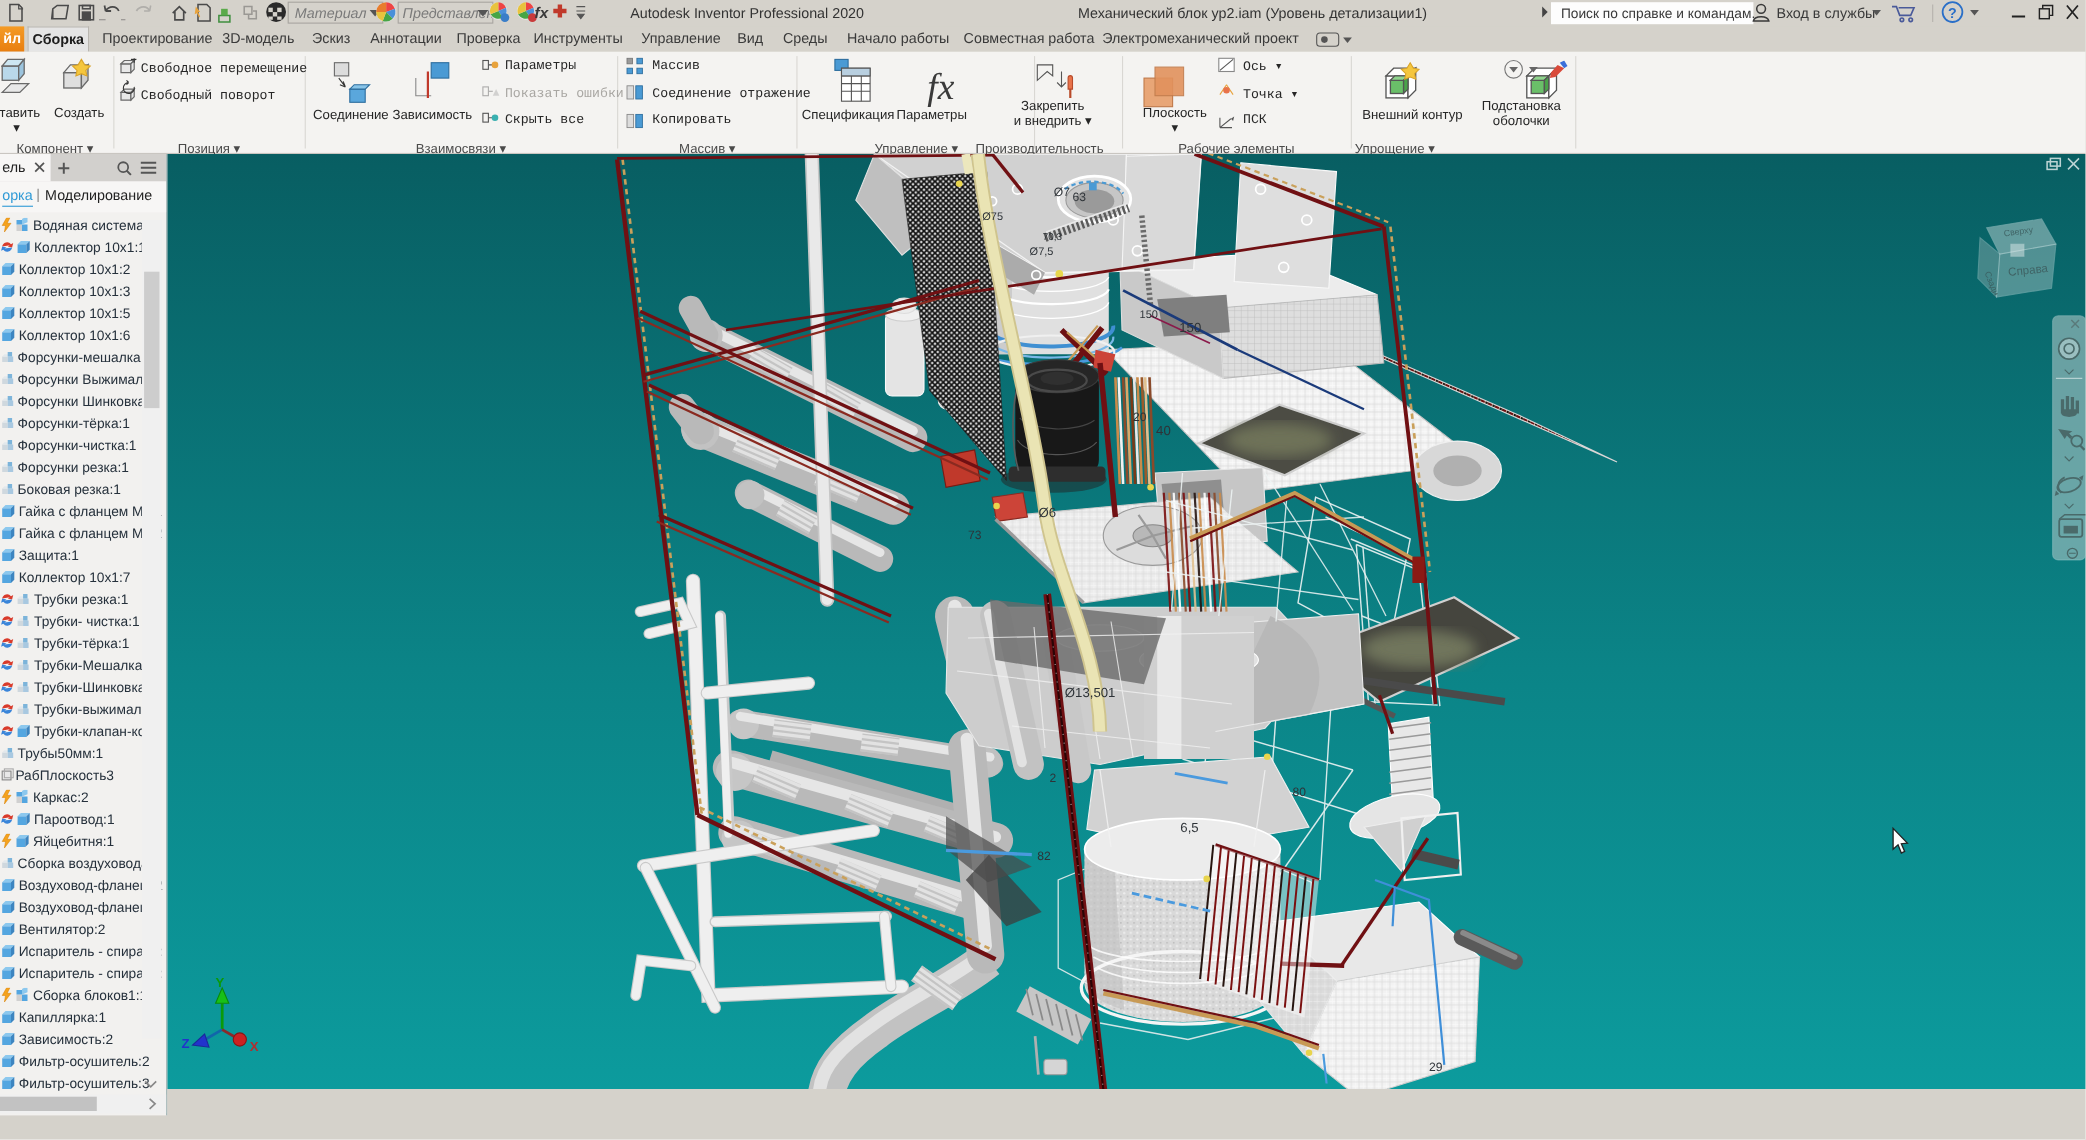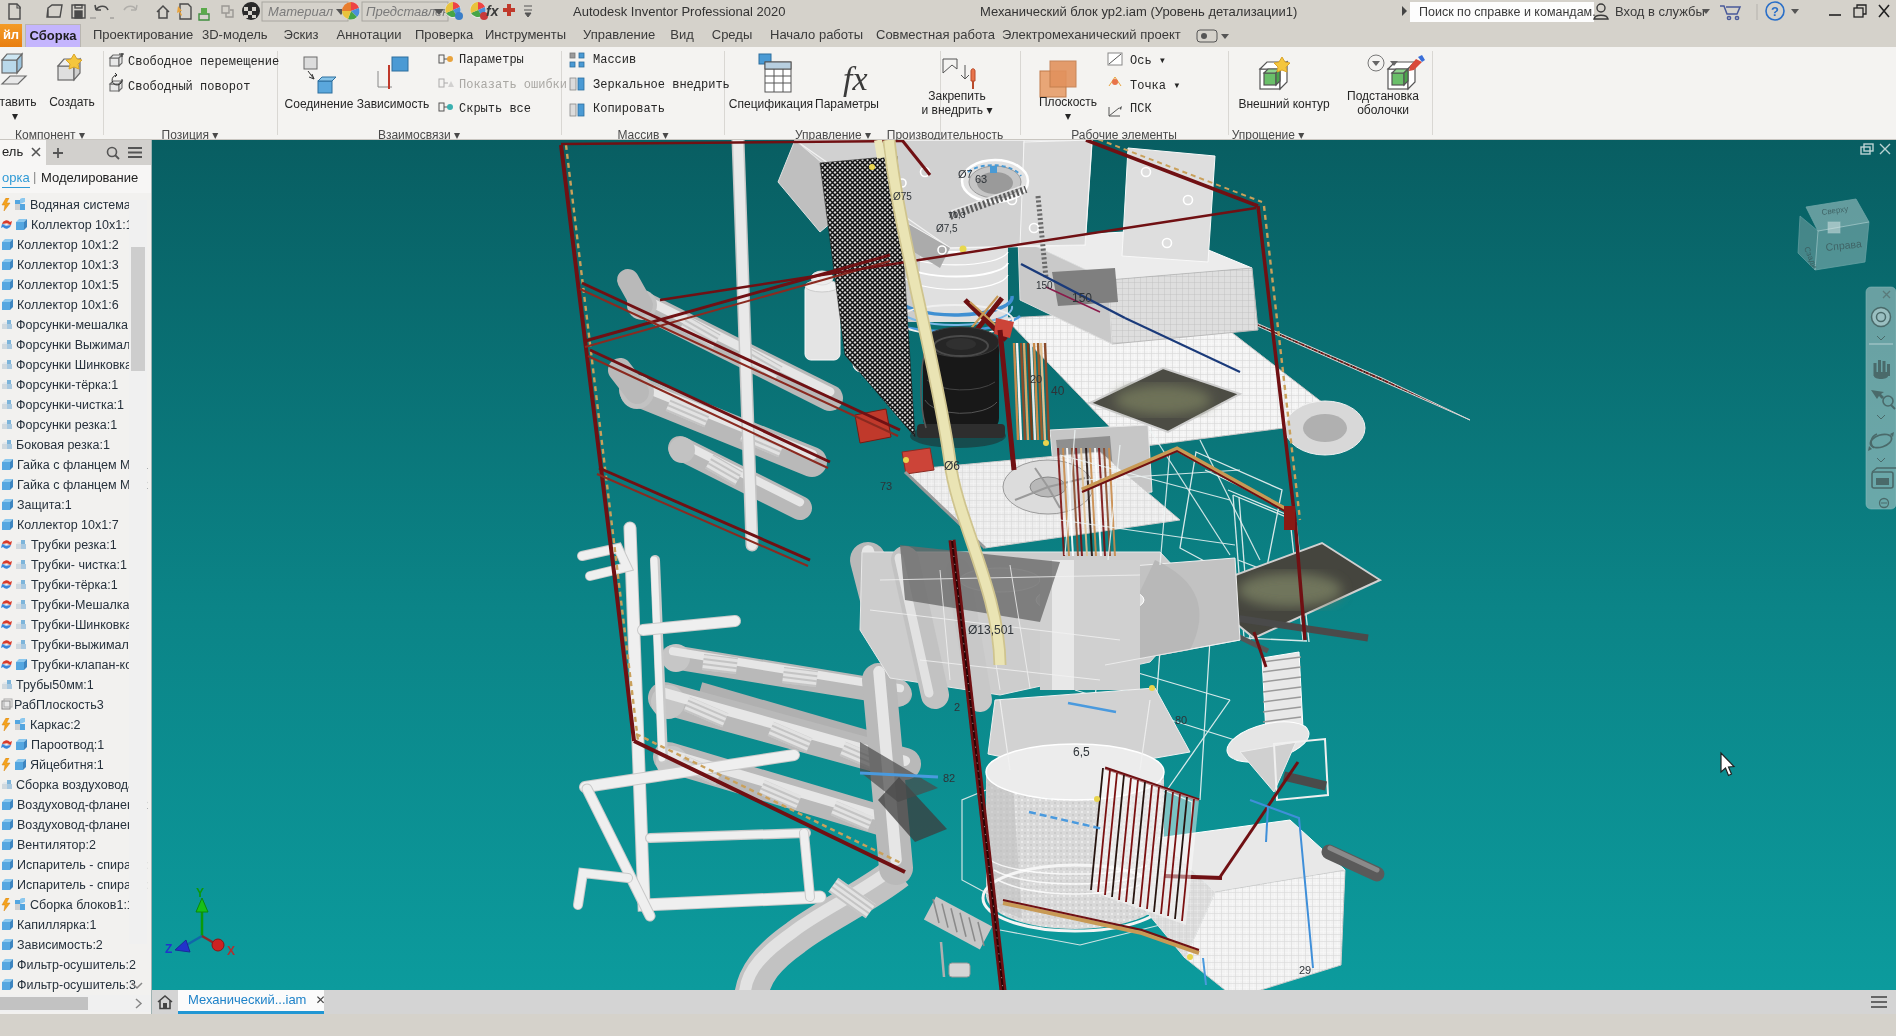--- a/index.html
+++ b/index.html
@@ -6,21 +6,21 @@
 html,body { width:1896px; height:1036px; overflow:hidden; font-family:"Liberation Sans",sans-serif; }
 #app { position:relative; width:1896px; height:1036px; background:#d5d2cb; }
 .abs { position:absolute; }
 
 #titlebar { position:absolute; left:0; top:0; width:1896px; height:24px; background:#d5d2cb; }
 #titlebar .ttl { position:absolute; top:4px; font-size:13px; color:#333; white-space:nowrap; }
 
 #tabrow { position:absolute; left:0; top:24px; width:1896px; height:23px; background:#d5d2cb; }
 .rtab { position:absolute; top:0; height:23px; font-size:13px; color:#3a3a3a; padding-top:3px; text-align:center; white-space:nowrap; }
 #tab-file { left:0; width:22px; background:linear-gradient(#f49b26,#e87e10); color:#fff; font-weight:bold; }
-#tab-act { background:#c4b5fd; color:#1d1d1d; border:1px solid #b9b6b0; border-bottom:none; }
+#tab-act { background:#e5e5e5; color:#1d1d1d; border:1px solid #b9b6b0; border-bottom:none; }
 
 #ribbon { position:absolute; left:0; top:47px; width:1896px; height:93px; background:#f4f3f1; border-bottom:1px solid #c9c6c1; }
 .rsep { position:absolute; top:4px; height:84px; width:1px; background:#d9d7d3; }
 .rlabel { position:absolute; top:81px; width:200px; text-align:center; font-size:12px; color:#4a4a4a; }
 .rsmall { position:absolute; font-size:12px; color:#262626; white-space:nowrap;font-family:Liberation Mono, monospace; }
 .rbig { position:absolute; font-size:12px; color:#262626; text-align:center; white-space:nowrap; }
 .gray { color:#a9a7a3 !important; }
 
 #lpanel { position:absolute; left:0; top:140px; width:152px; height:874px; background:#f2f1ef; border-right:1px solid #9fb3b3; }
 #lphead { position:absolute; left:0; top:0; width:151px; height:25px; background:#d2d0cd; }
@@ -240,21 +240,21 @@
           <rect x="11" y="2" width="5" height="5"></rect>
           <rect x="2" y="11" width="5" height="5"></rect>
           <rect x="11" y="11" width="5" height="5"></rect>
         <rect x="2" y="27" width="6" height="12" fill="#dcdcdc" stroke="#888"></rect>
           <rect x="10" y="27" width="6" height="12"></rect>
         <rect x="2" y="53" width="6" height="12" fill="#dcdcdc" stroke="#888"></rect>
           <rect x="10" y="53" width="6" height="12"></rect>
       </g>
     </svg>
     <div class="rsmall" style="left:593px;top:6px">Массив</div>
-    <div class="rsmall" style="left:593px;top:31px">Зеркальное внедрить</div>
+    <div class="rsmall" style="left:593px;top:31px">Соединение отражение</div>
     <div class="rsmall" style="left:593px;top:55px">Копировать</div>
 
     <svg class="abs" style="left:755px;top:5px" width="130" height="50" viewBox="0 0 130 50">
       <rect x="4" y="2" width="12" height="10" fill="#4a9ad4" stroke="#2d6e9e"></rect>
       <rect x="10" y="10" width="26" height="30" fill="#fff" stroke="#555"></rect>
       <path d="M10 17 h26 M10 24 h26 M10 31 h26 M19 10 v30 M28 10 v30" stroke="#555"></path>
       <rect x="10" y="10" width="26" height="7" fill="#b8cfe0" stroke="#555"></rect>
       <text x="88" y="38" font-size="34" font-style="italic" font-family="Liberation Serif,serif" fill="#3a3a3a">fx</text>
     </svg>
     <div class="rbig" style="left:728px;top:50px;width:86px">Спецификация</div>
@@ -1198,24 +1198,13 @@
     <div id="vsb">
         <div id="vsbthumb"></div>
       </div>
     <div id="hsb">
         <div id="hsbthumb"></div>
       <svg class="abs" style="left:132px;top:2px" width="14" height="13">
           <path d="M4 2 l5 4.5 -5 4.5" fill="none" stroke="#888" stroke-width="1.5"></path>
         </svg>
     </div>
   </div>
-  <div id="doctabs">
-    <svg class="abs" style="left:3px;top:2px" width="20" height="20" viewBox="0 0 20 20">
-      <path d="M3 10 l7 -6 7 6 m-12 -1.5 v8 h10 v-8" fill="none" stroke="#444" stroke-width="1.6"></path>
-      <rect x="8" y="11" width="4" height="5.5" fill="#444"></rect>
-    </svg>
-    <div id="doctab">Механический...iam<span style="color:#444;margin-left:9px;font-size:12px">✕</span></div>
-    <div id="doctabu"></div>
-    <svg class="abs" style="left:1718px;top:5px" width="18" height="14">
-        <path d="M1 2 h16 M1 7 h16 M1 12 h16" stroke="#666" stroke-width="2"></path>
-      </svg>
-  </div>
 </div>
 
 </body></html>

